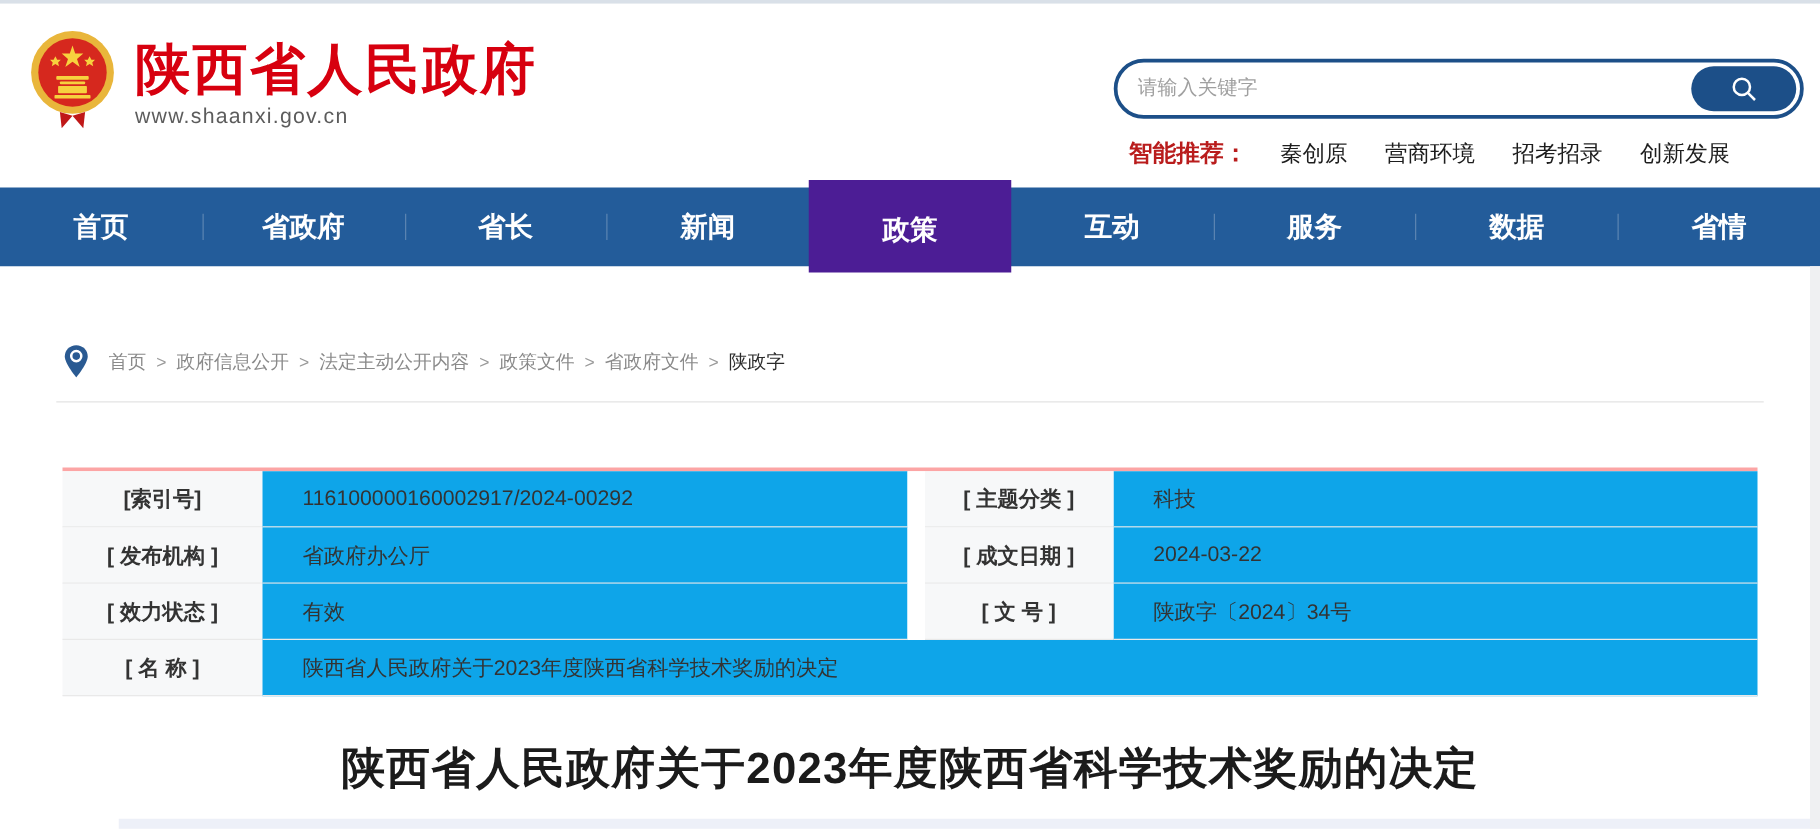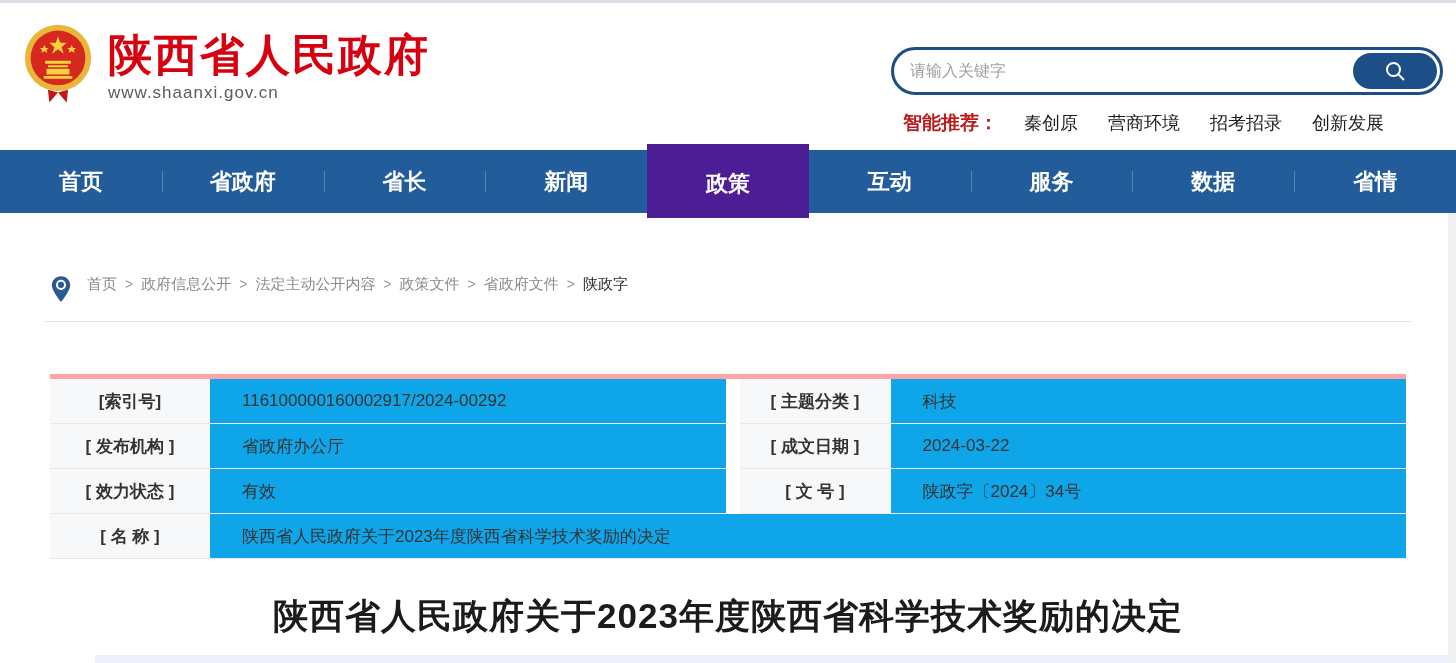--- a/index.html
+++ b/index.html
@@ -30,28 +30,28 @@
   
   .nav { display:flex; height:63px; background:#235c9a; position:relative; }
   .nav-item { flex:1; position:relative; display:flex; align-items:center; justify-content:center;
               color:#fff; font-size:22px; font-weight:bold; cursor:pointer; }
   .nav-item + .nav-item::before { content:""; position:absolute; left:0; top:21px; width:1px; height:21px; background:#5a83b1; }
   .nav-item.active { background:#4c1d95; margin-top:-6px; padding-top:6px; height:74px; z-index:2; }
   .nav-item.active::before, .nav-item.active + .nav-item::before { display:none; }
 
   
   .breadcrumb-wrap { margin:62px 45px 0 45px; padding-bottom:18px; border-bottom:1px solid #e4e4e4;
-                     display:flex; }
+                     display:flex; align-items:center; }
   .pin-icon { width:22px; height:28px; margin-left:5px; margin-right:15px; }
   .crumb { font-size:15px; color:#8a8a8a; cursor:pointer; }
   .crumb.last { color:#2b2b2b; cursor:default; }
   .crumb-sep { font-size:14px; color:#9a9a9a; margin:0 8px; }
 
   
-  .meta-table { margin:52px 50px 0 50px; border-top:5px solid #fca5a5; }
+  .meta-table { margin:52px 50px 0 50px; border-top:3px solid #fca5a5; }
   .meta-row { display:flex; height:45px; }
   .m-label { width:160px; background:#f7f8f9; border-bottom:1px solid #e9e9e9; display:flex; align-items:center;
              justify-content:center; font-size:17px; font-weight:bold; color:#333; }
   .m-label.right { width:151px; }
   .m-value { flex:1; background:#0ea5e9; border-bottom:1px solid #e9e9e9; display:flex; align-items:center;
              padding-left:32px; font-size:17px; color:#333; }
   .m-gutter { width:14px; background:#fff; }
 
   
   .article-title { margin-top:34px; text-align:center; font-size:35px; font-weight:bold; color:#1b1b1b; letter-spacing:1px; }

